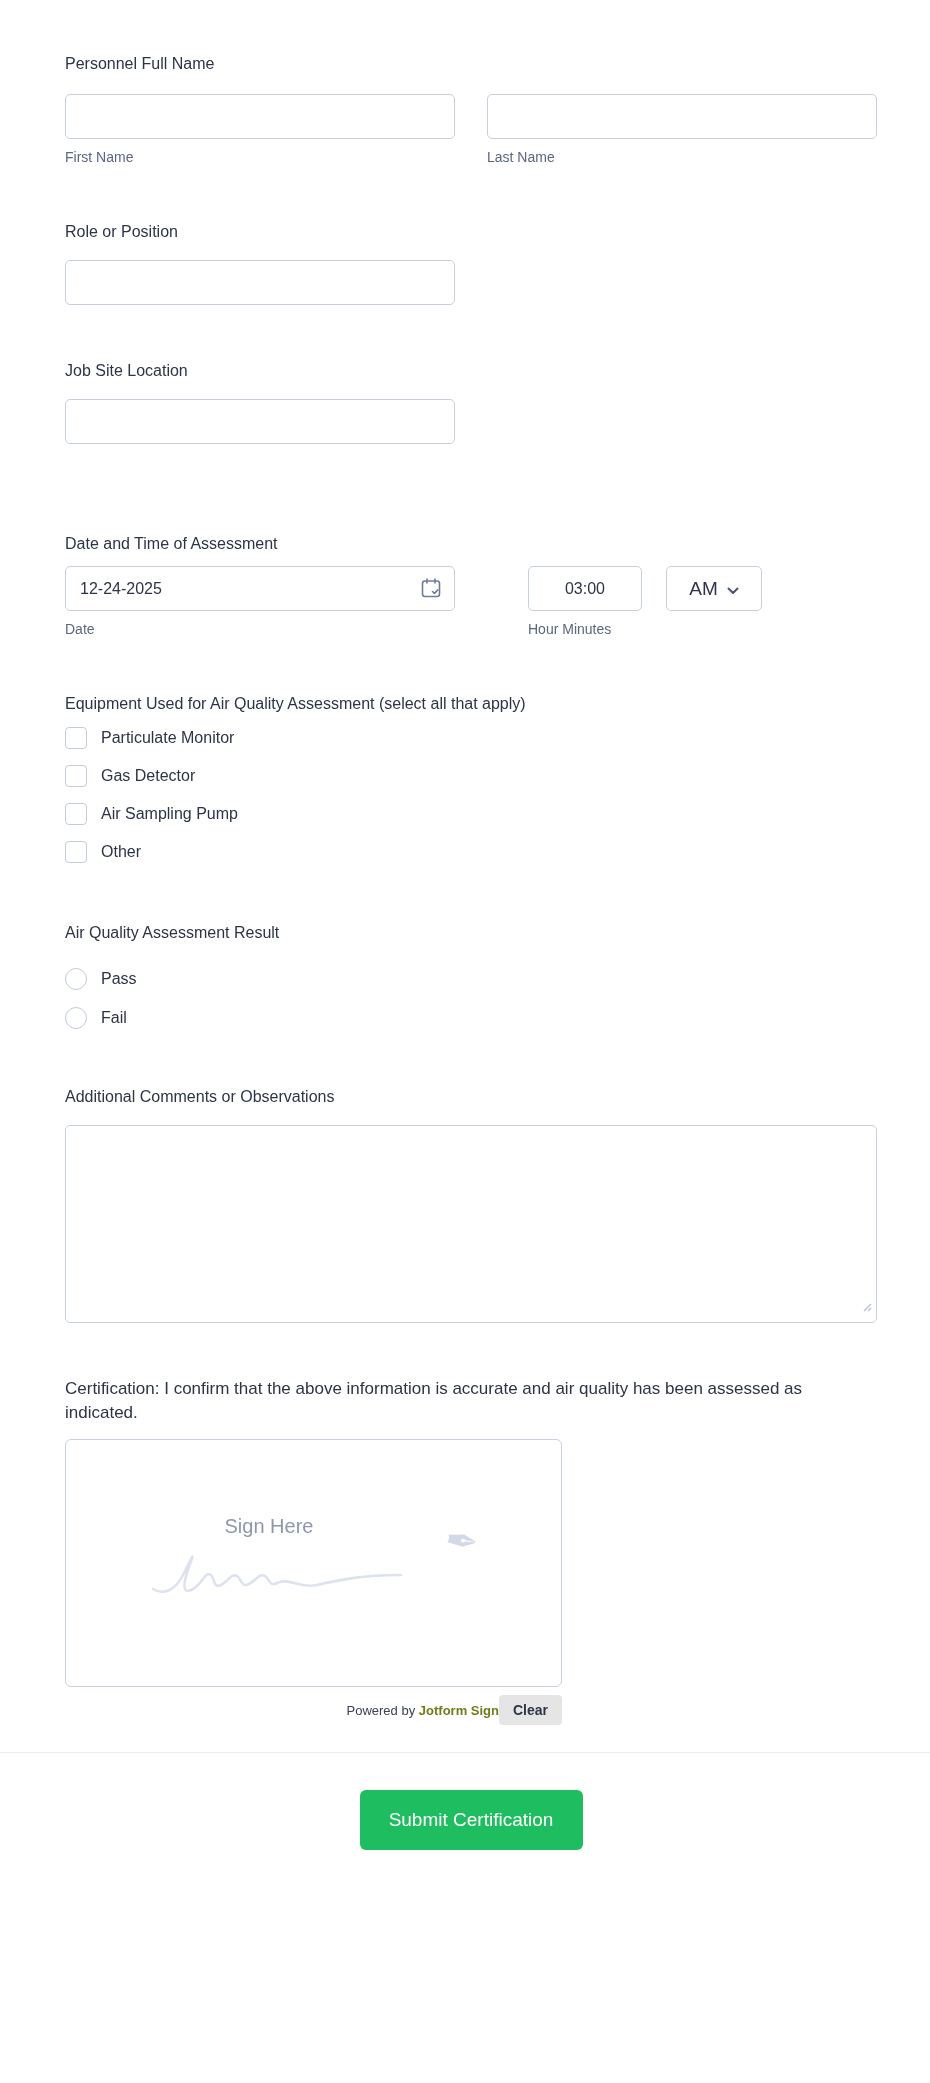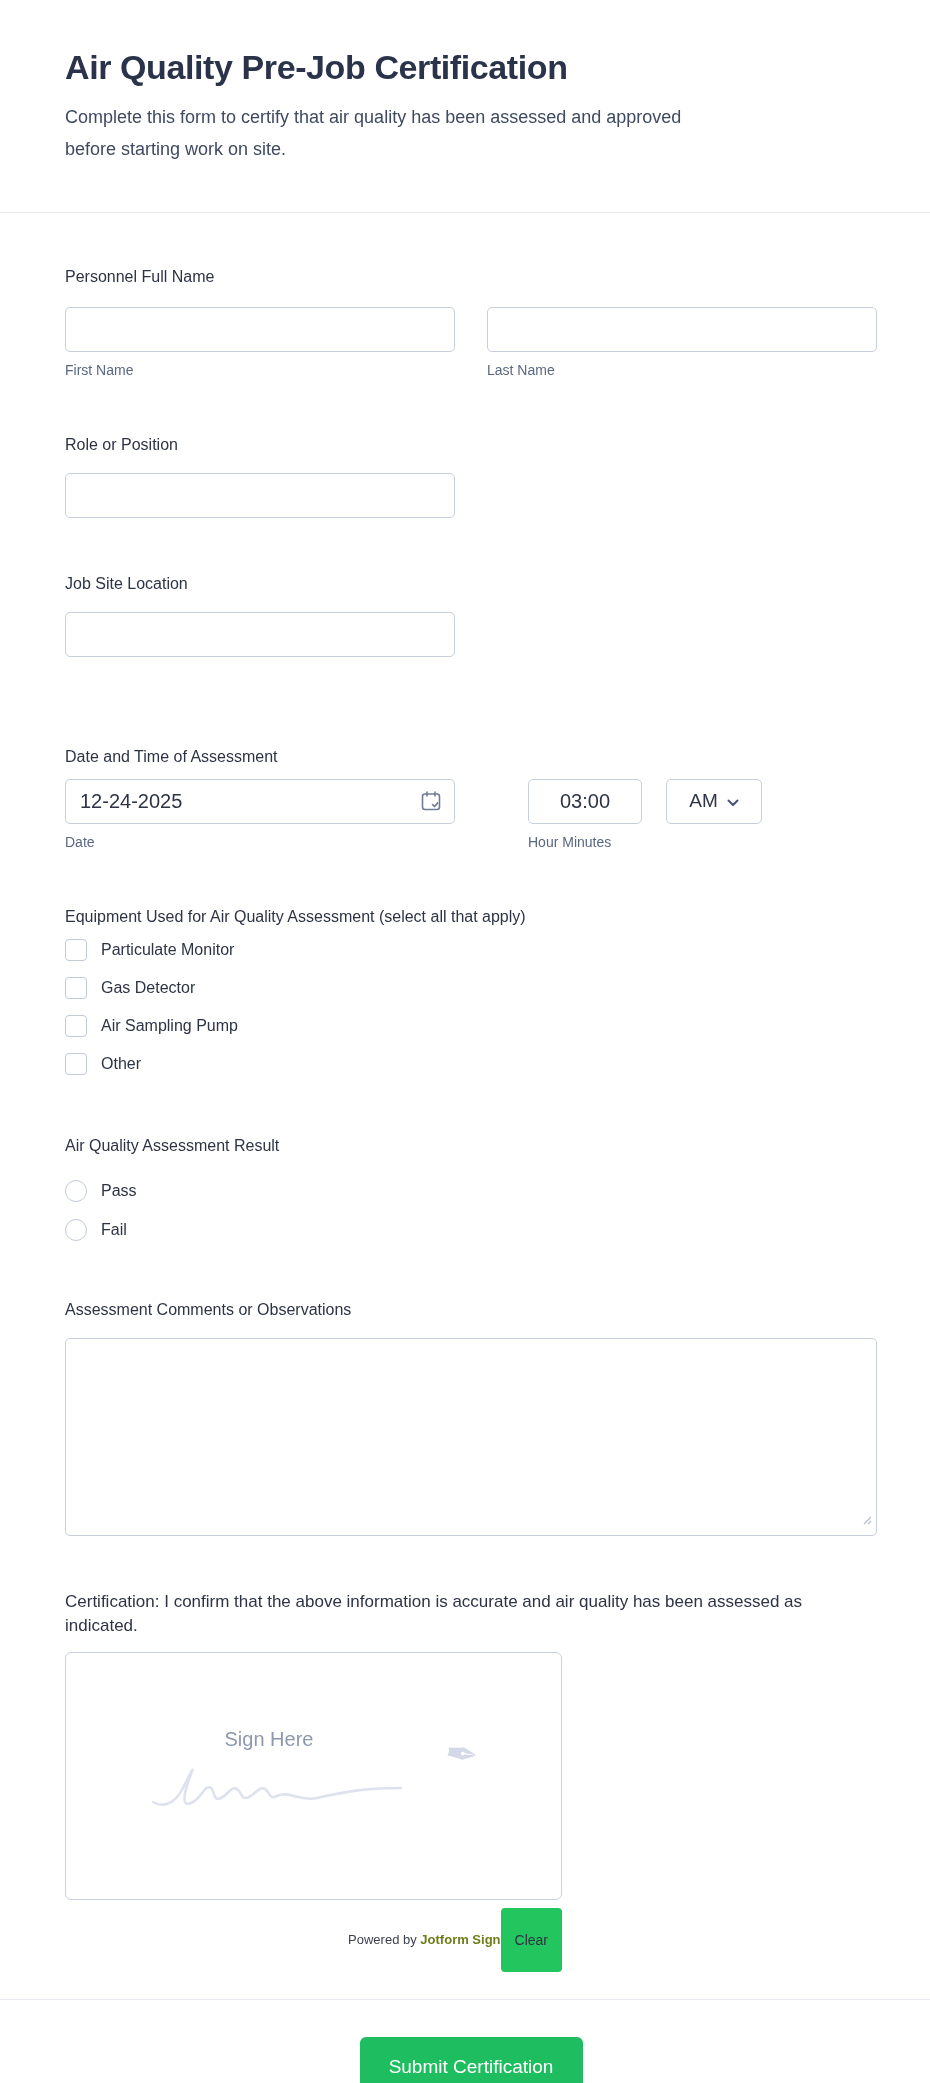--- a/index.html
+++ b/index.html
@@ -18,21 +18,21 @@
   .group.g-personnel { margin-top: 54px; }
   .group.g-datetime { margin-top: 90px; }
   .group.g-result { margin-top: 60px; }
   .group.g-comments { margin-top: 58px; }
   .group.g-cert { margin-top: 54px; }
   .field-label { font-size: 16px; font-weight: 500; color: #2c3445; line-height: 20px; }
 
   .text-input {
     display: block; width: 390px; height: 45px;
     border: 1px solid #c7cfdd; border-radius: 5px; background: #fff;
-    font-family: "Liberation Sans", sans-serif; font-size: 20px; color: #2c3445;
+    font-family: "Liberation Sans", sans-serif; font-size: 16px; color: #2c3445;
     padding: 0 14px; outline: none;
   }
   .sublabel { font-size: 14px; color: #5a6781; margin-top: 10px; line-height: 17px; }
 
   .name-row { display: flex; gap: 32px; margin-top: 20px; }
   .name-col { width: 390px; }
 
   .g-role .text-input, .g-jobsite .text-input { margin-top: 18px; }
 
   
@@ -80,41 +80,37 @@
     display: flex; align-items: center; justify-content: center; cursor: crosshair;
   }
   .sig-inner { position: relative; width: 330px; height: 96px; }
   .sign-here { position: absolute; top: 0; left: 76px; font-size: 20px; color: #8e98ad; }
   .squiggle { position: absolute; left: 0; top: 30px; }
   .pen-glyph { position: absolute; right: 0; top: 6px; font-size: 40px; color: #d3d9e7; transform: rotate(8deg); line-height: 1; }
   .sig-footer { width: 497px; margin-top: 8px; display: flex; justify-content: flex-end; align-items: center; gap: 0; }
   .powered { font-size: 13px; color: #3a4150; }
   .powered b { color: #6f7d1a; font-weight: 700; }
   .clear-btn {
-    border: none; background: #22c55e; color: #2c3445; font-family: "Liberation Sans", sans-serif;
-    font-size: 14px; padding: 24px 14px; border-radius: 4px; cursor: pointer;
+    border: none; background: #e5e5e5; color: #2c3445; font-family: "Liberation Sans", sans-serif;
+    font-size: 14px; padding: 7px 14px; border-radius: 4px; cursor: pointer; font-weight: bold;
   }
 
   
   .form-footer { margin-top: 27px; border-top: 1px solid #e8ebf1; padding: 37px 53px 40px 65px; }
   .submit-btn {
     display: block; margin: 0 auto; width: 223px; height: 60px;
     background: #1ebd5f; color: #ffffff; border: none; border-radius: 6px;
     font-family: "Liberation Sans", sans-serif; font-size: 19px; cursor: pointer;
   }
 </style>
 </head>
 <body>
 
 <div class="page">
 
-  <header class="form-header">
-    <h1 class="form-title">Air Quality Pre-Job Certification</h1>
-    <p class="form-subtitle">Complete this form to certify that air quality has been assessed and approved before starting work on site.</p>
-  </header>
 
   <main class="form-body">
 
     <section class="group g-personnel">
       <div class="field-label">Personnel Full Name</div>
       <div class="name-row">
         <div class="name-col">
           <input class="text-input" type="text" value="" style="">
           <div class="sublabel">First Name</div>
         </div>
@@ -199,21 +195,21 @@
           <span class="option-label">Pass</span>
         </div>
         <div class="option-row">
           <span class="radio"></span>
           <span class="option-label">Fail</span>
         </div>
       </div>
     </section>
 
     <section class="group g-comments">
-      <div class="field-label">Assessment Comments or Observations</div>
+      <div class="field-label">Additional Comments or Observations</div>
       <div class="textarea-wrap">
         <textarea class="comments-area" style=""></textarea>
         <span class="resize-handle">
           <svg width="10" height="10" viewBox="0 0 10 10">
             <line x1="2" y1="9" x2="9" y2="2" stroke="#b6bfd2" stroke-width="1.2"></line>
             <line x1="6" y1="9" x2="9" y2="6" stroke="#b6bfd2" stroke-width="1.2"></line>
           </svg>
         </span>
       </div>
     </section>

